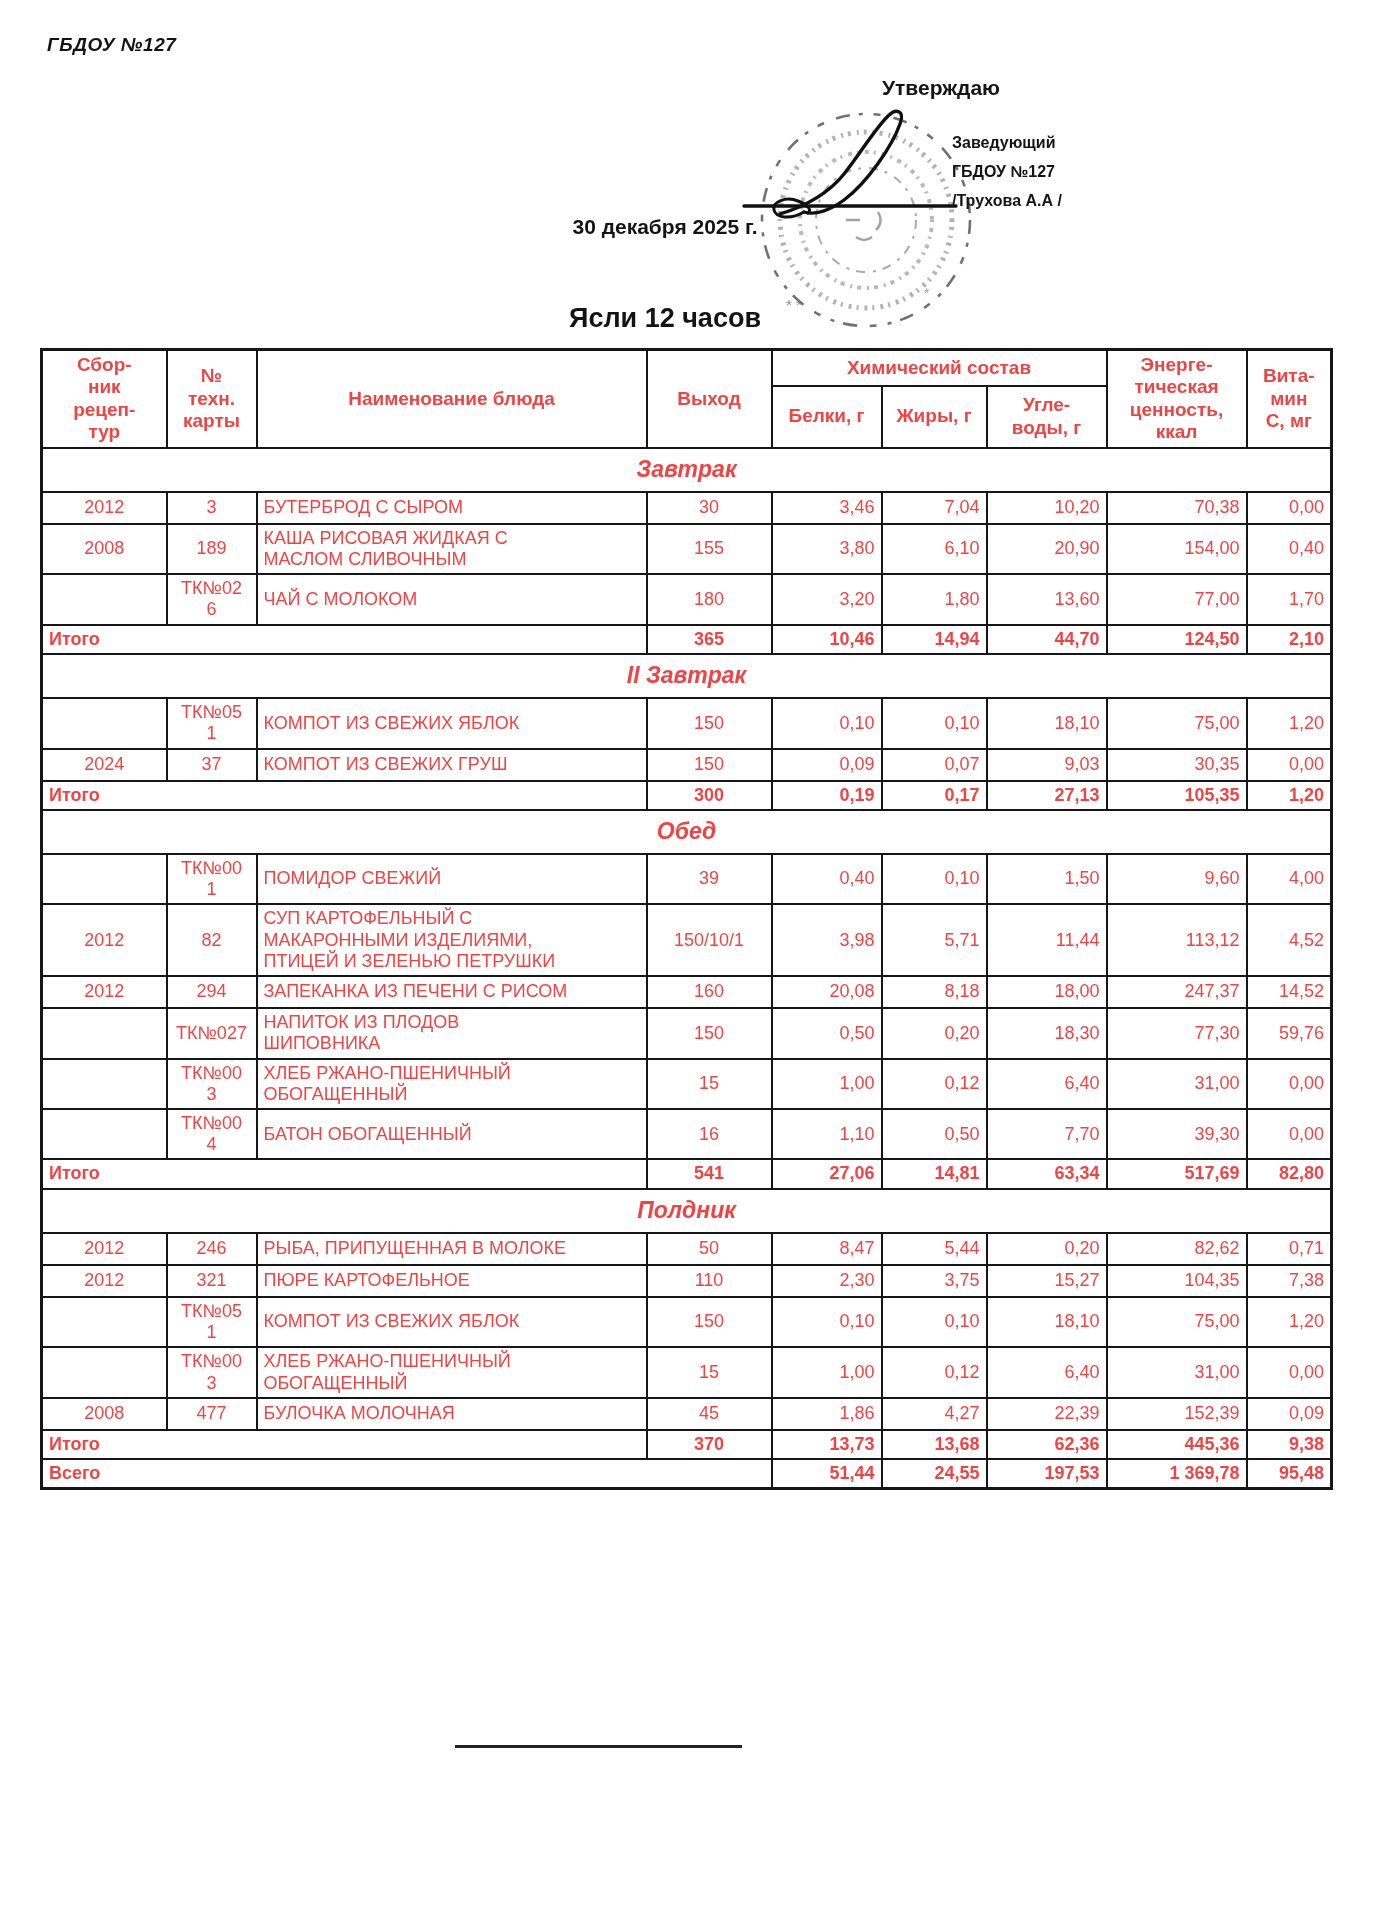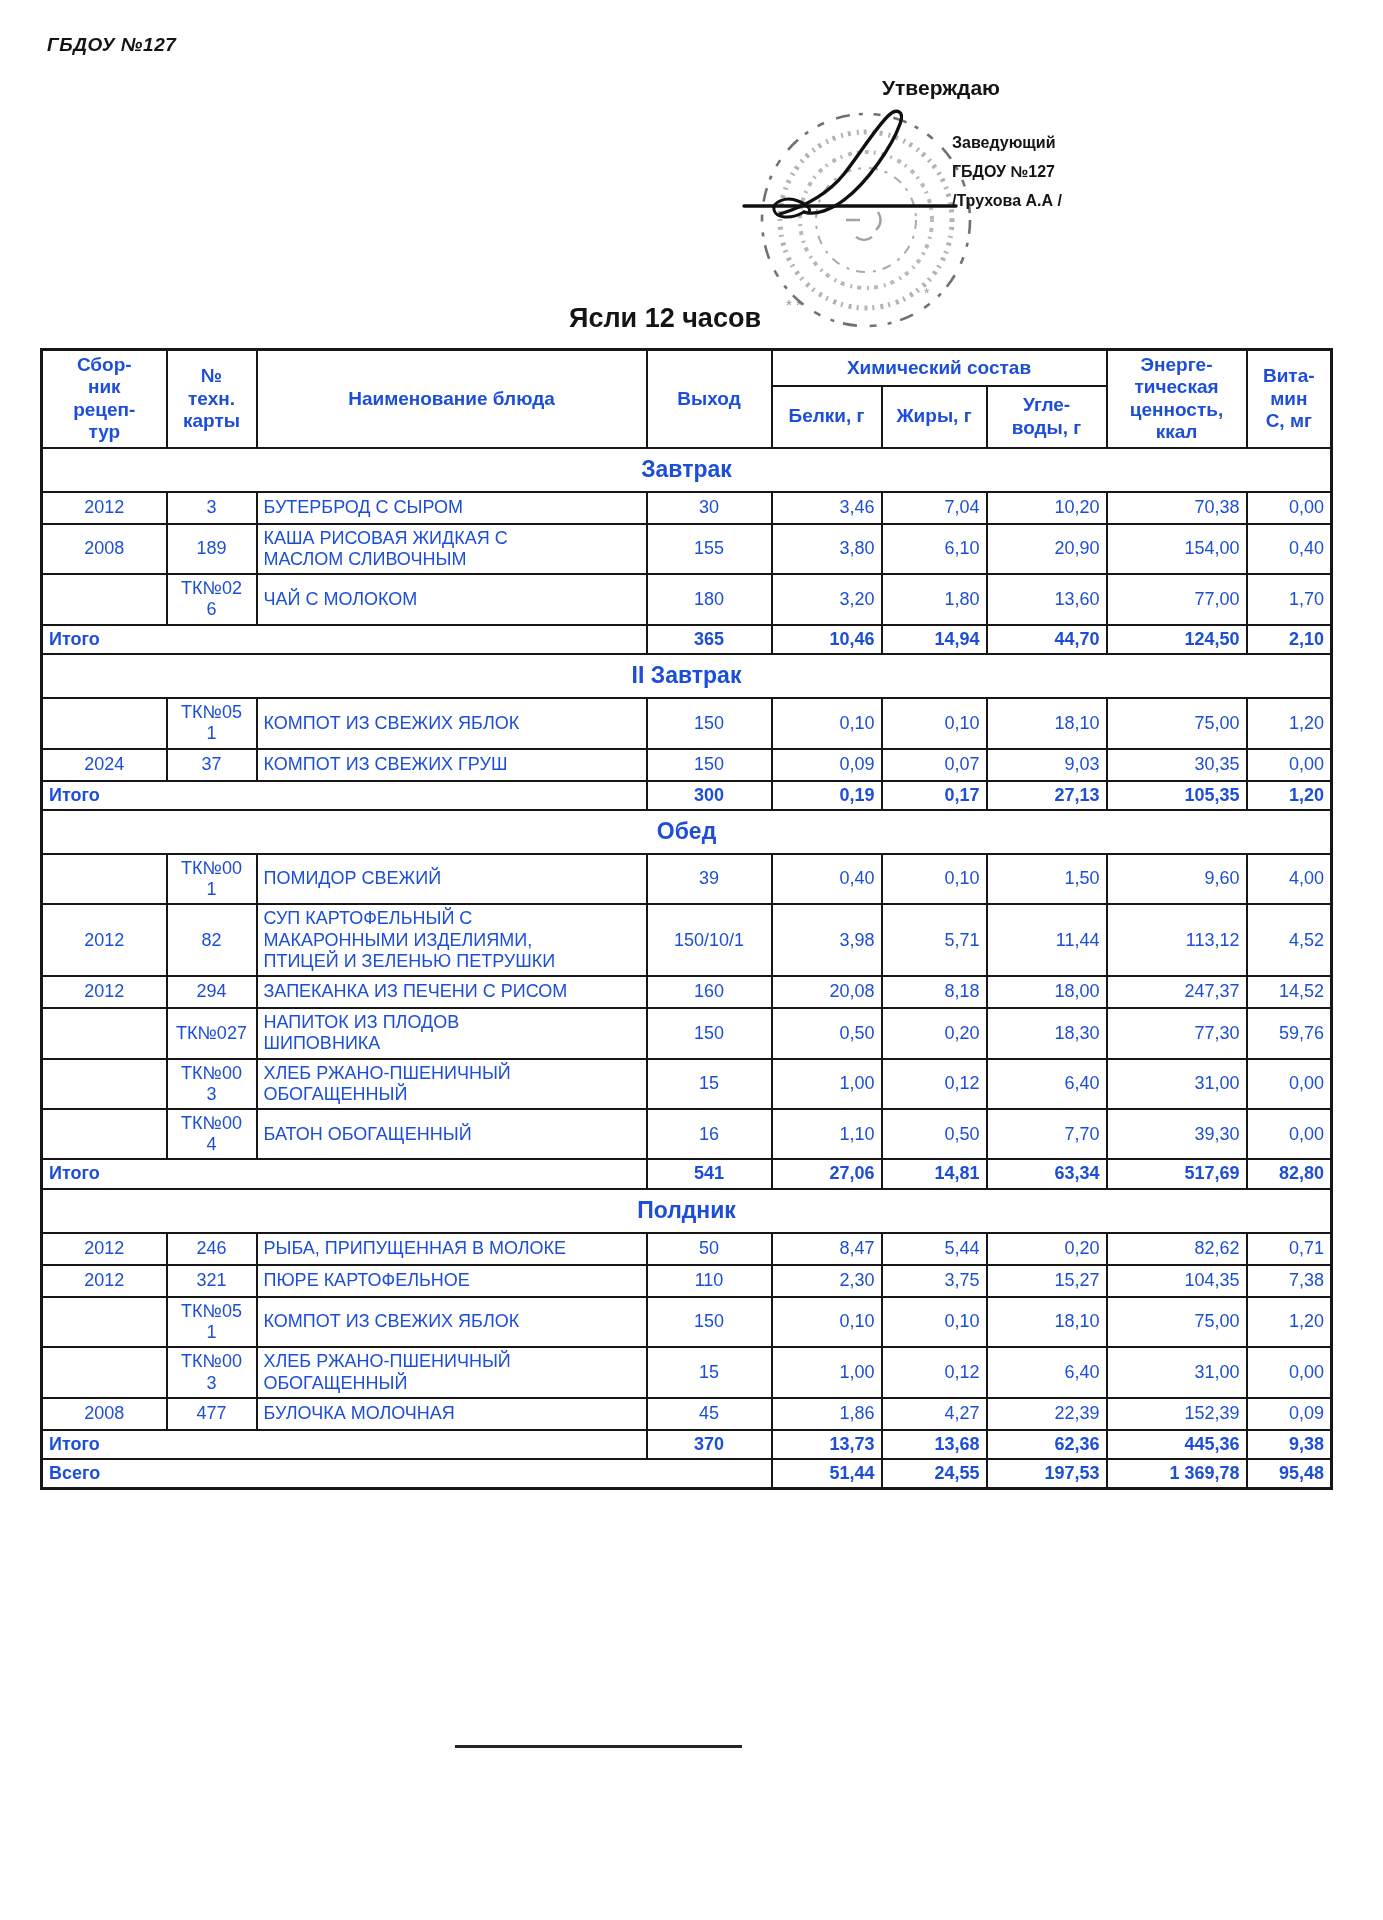--- a/index.html
+++ b/index.html
@@ -40,40 +40,41 @@
   .doc-subtitle{
     left:40px;top:303px;width:1250px;text-align:center;
     font-size:27px;font-weight:bold;
   }
   .stamp-wrap{left:728px;top:92px;width:290px;height:260px;}
 
   table.menu{
     position:absolute;left:40px;top:348px;
     width:1290px;border-collapse:collapse;table-layout:fixed;
     border:3px solid #161616;
-    font-size:18px;color:#1d4ed8;
+    font-size:18px;color:#ef4444;
   }
   table.menu td, table.menu th{
     border:2px solid #161616;
     padding:3px 6px;
     vertical-align:middle;
     line-height:1.18;
     overflow:hidden;
   }
   th{
     font-size:19px;font-weight:bold;text-align:center;
     white-space:pre-line;padding:4px 2px;
   }
   .c-src,.c-card{text-align:center;white-space:pre-line;}
   .c-dish{text-align:left;padding-left:8px;white-space:pre-line;}
   .c-out{text-align:center;}
   .num{text-align:right;padding-right:9px;}
   tr.section-row td{
     text-align:center;font-weight:bold;font-size:23px;
     padding:7px 0 8px 0;
+    font-style:italic;
   }
   tr.total-row td{font-weight:bold;}
   .total-label{text-align:left;padding-left:8px;}
   tr.data-row td{height:24px;}
   .bottom-line{
     left:455px;top:1745px;width:287px;height:3px;
     background:#242424;
   }
 </style>
 </head>
@@ -100,20 +101,21 @@
       <line x1="16" y1="114" x2="228" y2="114" stroke-width="3.4"></line>
     </g>
   </svg>
 </div>
 
 <div class="abs approver-block">Заведующий
 ГБДОУ №127
 /Трухова А.А /</div>
 
 <div class="abs title-block">
+  <div class="doc-date">30 декабря 2025 г.</div>
 </div>
 
 <div class="abs doc-subtitle">Ясли 12 часов</div>
 
 <table class="menu">
   <colgroup>
     <col style="width:125px">
       <col style="width:90px">
       <col style="width:390px">
     <col style="width:125px">

